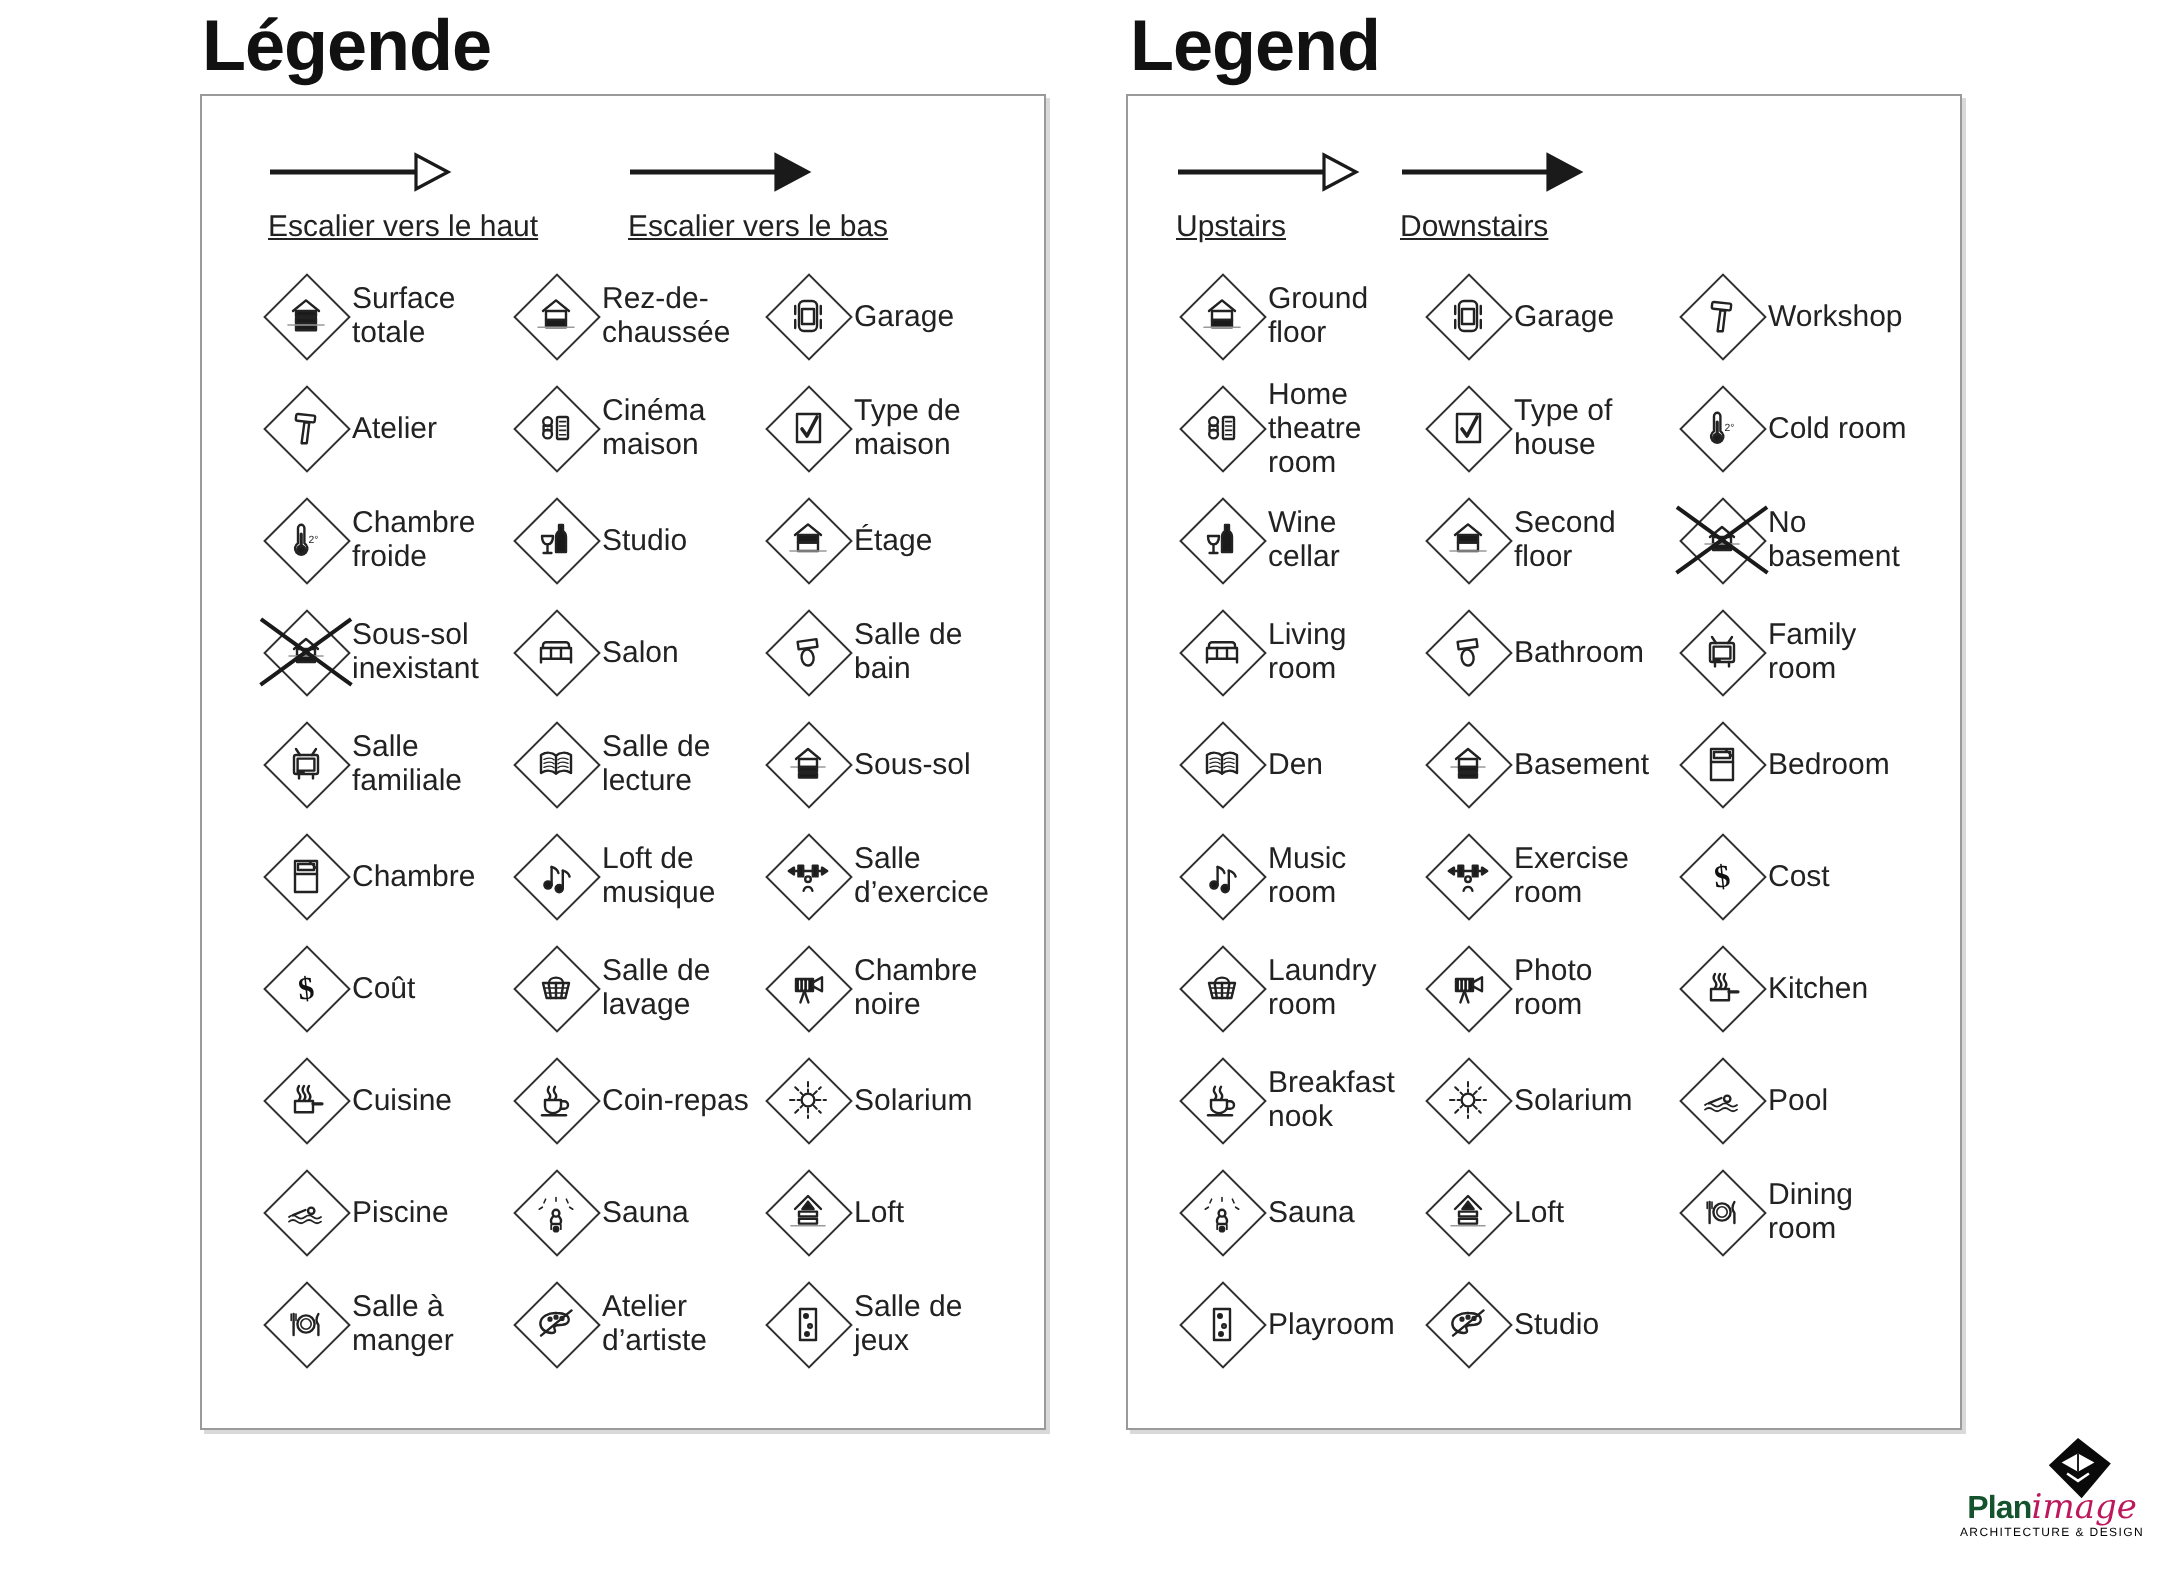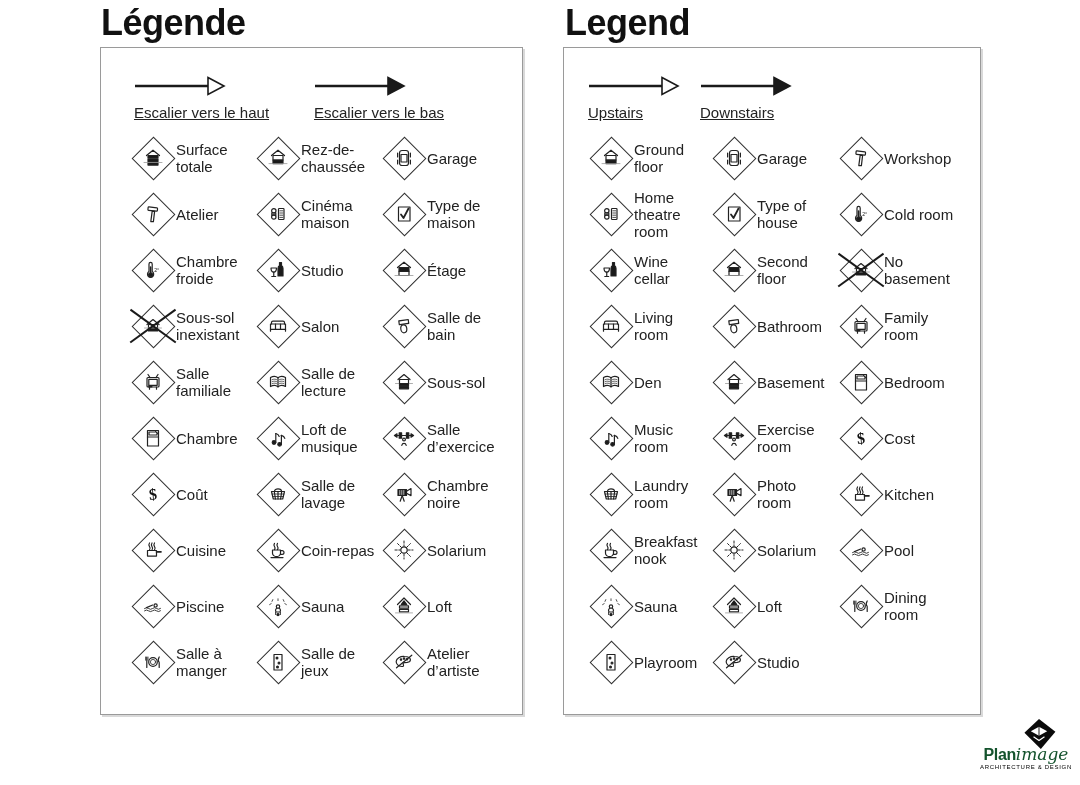--- a/index.html
+++ b/index.html
@@ -33,21 +33,21 @@
   .c1{transform:rotate(36deg);}
   .c2{transform:rotate(-36deg);}
   .lbl{font-size:15px;line-height:17px;color:#222;}
   .panel-fr .lbl{max-width:80px;}
   .panel-en .lbl{max-width:72px;}
 
   .logo{position:absolute;top:719px;right:4px;width:100px;display:flex;flex-direction:column;align-items:center;}
   .logo-mark{margin-left:26px;}
   .logo-text{line-height:16px;white-space:nowrap;margin-top:-4px;}
   .logo-text .plan{font-weight:bold;font-size:16px;letter-spacing:-0.4px;color:#14532d;}
-  .logo-text .image{font-style:italic;font-size:17px;font-family:"DejaVu Serif", serif;color:#14532d;}
+  .logo-text .image{font-style:italic;font-size:17px;font-family:"DejaVu Serif", serif;color:#be185d;}
   .logo-tag{font-size:6px;letter-spacing:0.7px;color:#000;margin-top:1px;white-space:nowrap;}
 </style>
 </head>
 <body>
 
 <div class="page-title" id="title-fr">Légende</div>
 <div class="page-title" id="title-en">Legend</div>
 
 <div class="panel panel-fr">
   <div class="arrow-g ag1">
@@ -481,43 +481,43 @@
             </g>
           </svg>
         </span>
         <span class="lbl">Salle à manger</span>
       </div>
       <div class="cell">
         <span class="dwrap">
           <span class="diamond"></span>
           <svg class="gicon" viewBox="0 0 22 22">
             <g stroke="#222" fill="none" stroke-width="1.2" stroke-linecap="round" stroke-linejoin="round">
-              <rect x="7" y="3.5" width="8" height="15.5"></rect>
-              <circle cx="10" cy="7" r="0.9" fill="#1a1a1a"></circle>
-              <circle cx="12" cy="12" r="0.9"></circle>
-              <circle cx="10.5" cy="16" r="0.9" fill="#1a1a1a"></circle>
-            </g>
-          </svg>
-        </span>
-        <span class="lbl">Salle de jeux</span>
-      </div>
-      <div class="cell">
-        <span class="dwrap">
-          <span class="diamond"></span>
-          <svg class="gicon" viewBox="0 0 22 22">
-            <g stroke="#222" fill="none" stroke-width="1.2" stroke-linecap="round" stroke-linejoin="round">
               <path d="M11.5 5.5 c-4.5 -0.3 -8 2 -8.3 4.8 c-0.3 2.8 2.2 5 5.6 5.2 c1.8 0.1 2 -0.9 1.5 -1.9 c-0.5 -1 -0.1 -1.9 1.3 -2 l2.6 -0.2 c2 -0.2 3.3 -1.3 3.2 -2.8 c-0.2 -2 -2.8 -3 -5.9 -3.1 z"></path>
               <circle cx="8" cy="8.6" r="0.7"></circle>
               <circle cx="11" cy="7.6" r="0.7"></circle>
               <circle cx="14" cy="8.2" r="0.7"></circle>
               <line x1="3.5" y1="16.8" x2="18.8" y2="4.2"></line>
             </g>
           </svg>
         </span>
         <span class="lbl">Atelier d’artiste</span>
+      </div>
+      <div class="cell">
+        <span class="dwrap">
+          <span class="diamond"></span>
+          <svg class="gicon" viewBox="0 0 22 22">
+            <g stroke="#222" fill="none" stroke-width="1.2" stroke-linecap="round" stroke-linejoin="round">
+              <rect x="7" y="3.5" width="8" height="15.5"></rect>
+              <circle cx="10" cy="7" r="0.9" fill="#1a1a1a"></circle>
+              <circle cx="12" cy="12" r="0.9"></circle>
+              <circle cx="10.5" cy="16" r="0.9" fill="#1a1a1a"></circle>
+            </g>
+          </svg>
+        </span>
+        <span class="lbl">Salle de jeux</span>
       </div>
     </div>
 </div>
 
 <div class="panel panel-en">
   <div class="arrow-g ag1">
     <svg width="92" height="20" viewBox="0 0 92 20">
         <line x1="1" y1="10" x2="74" y2="10" stroke="#1a1a1a" stroke-width="2.4"></line>
         <polygon points="74,1.5 90,10 74,18.5" fill="#ffffff" stroke="#1a1a1a" stroke-width="1.6"></polygon>
       </svg>

